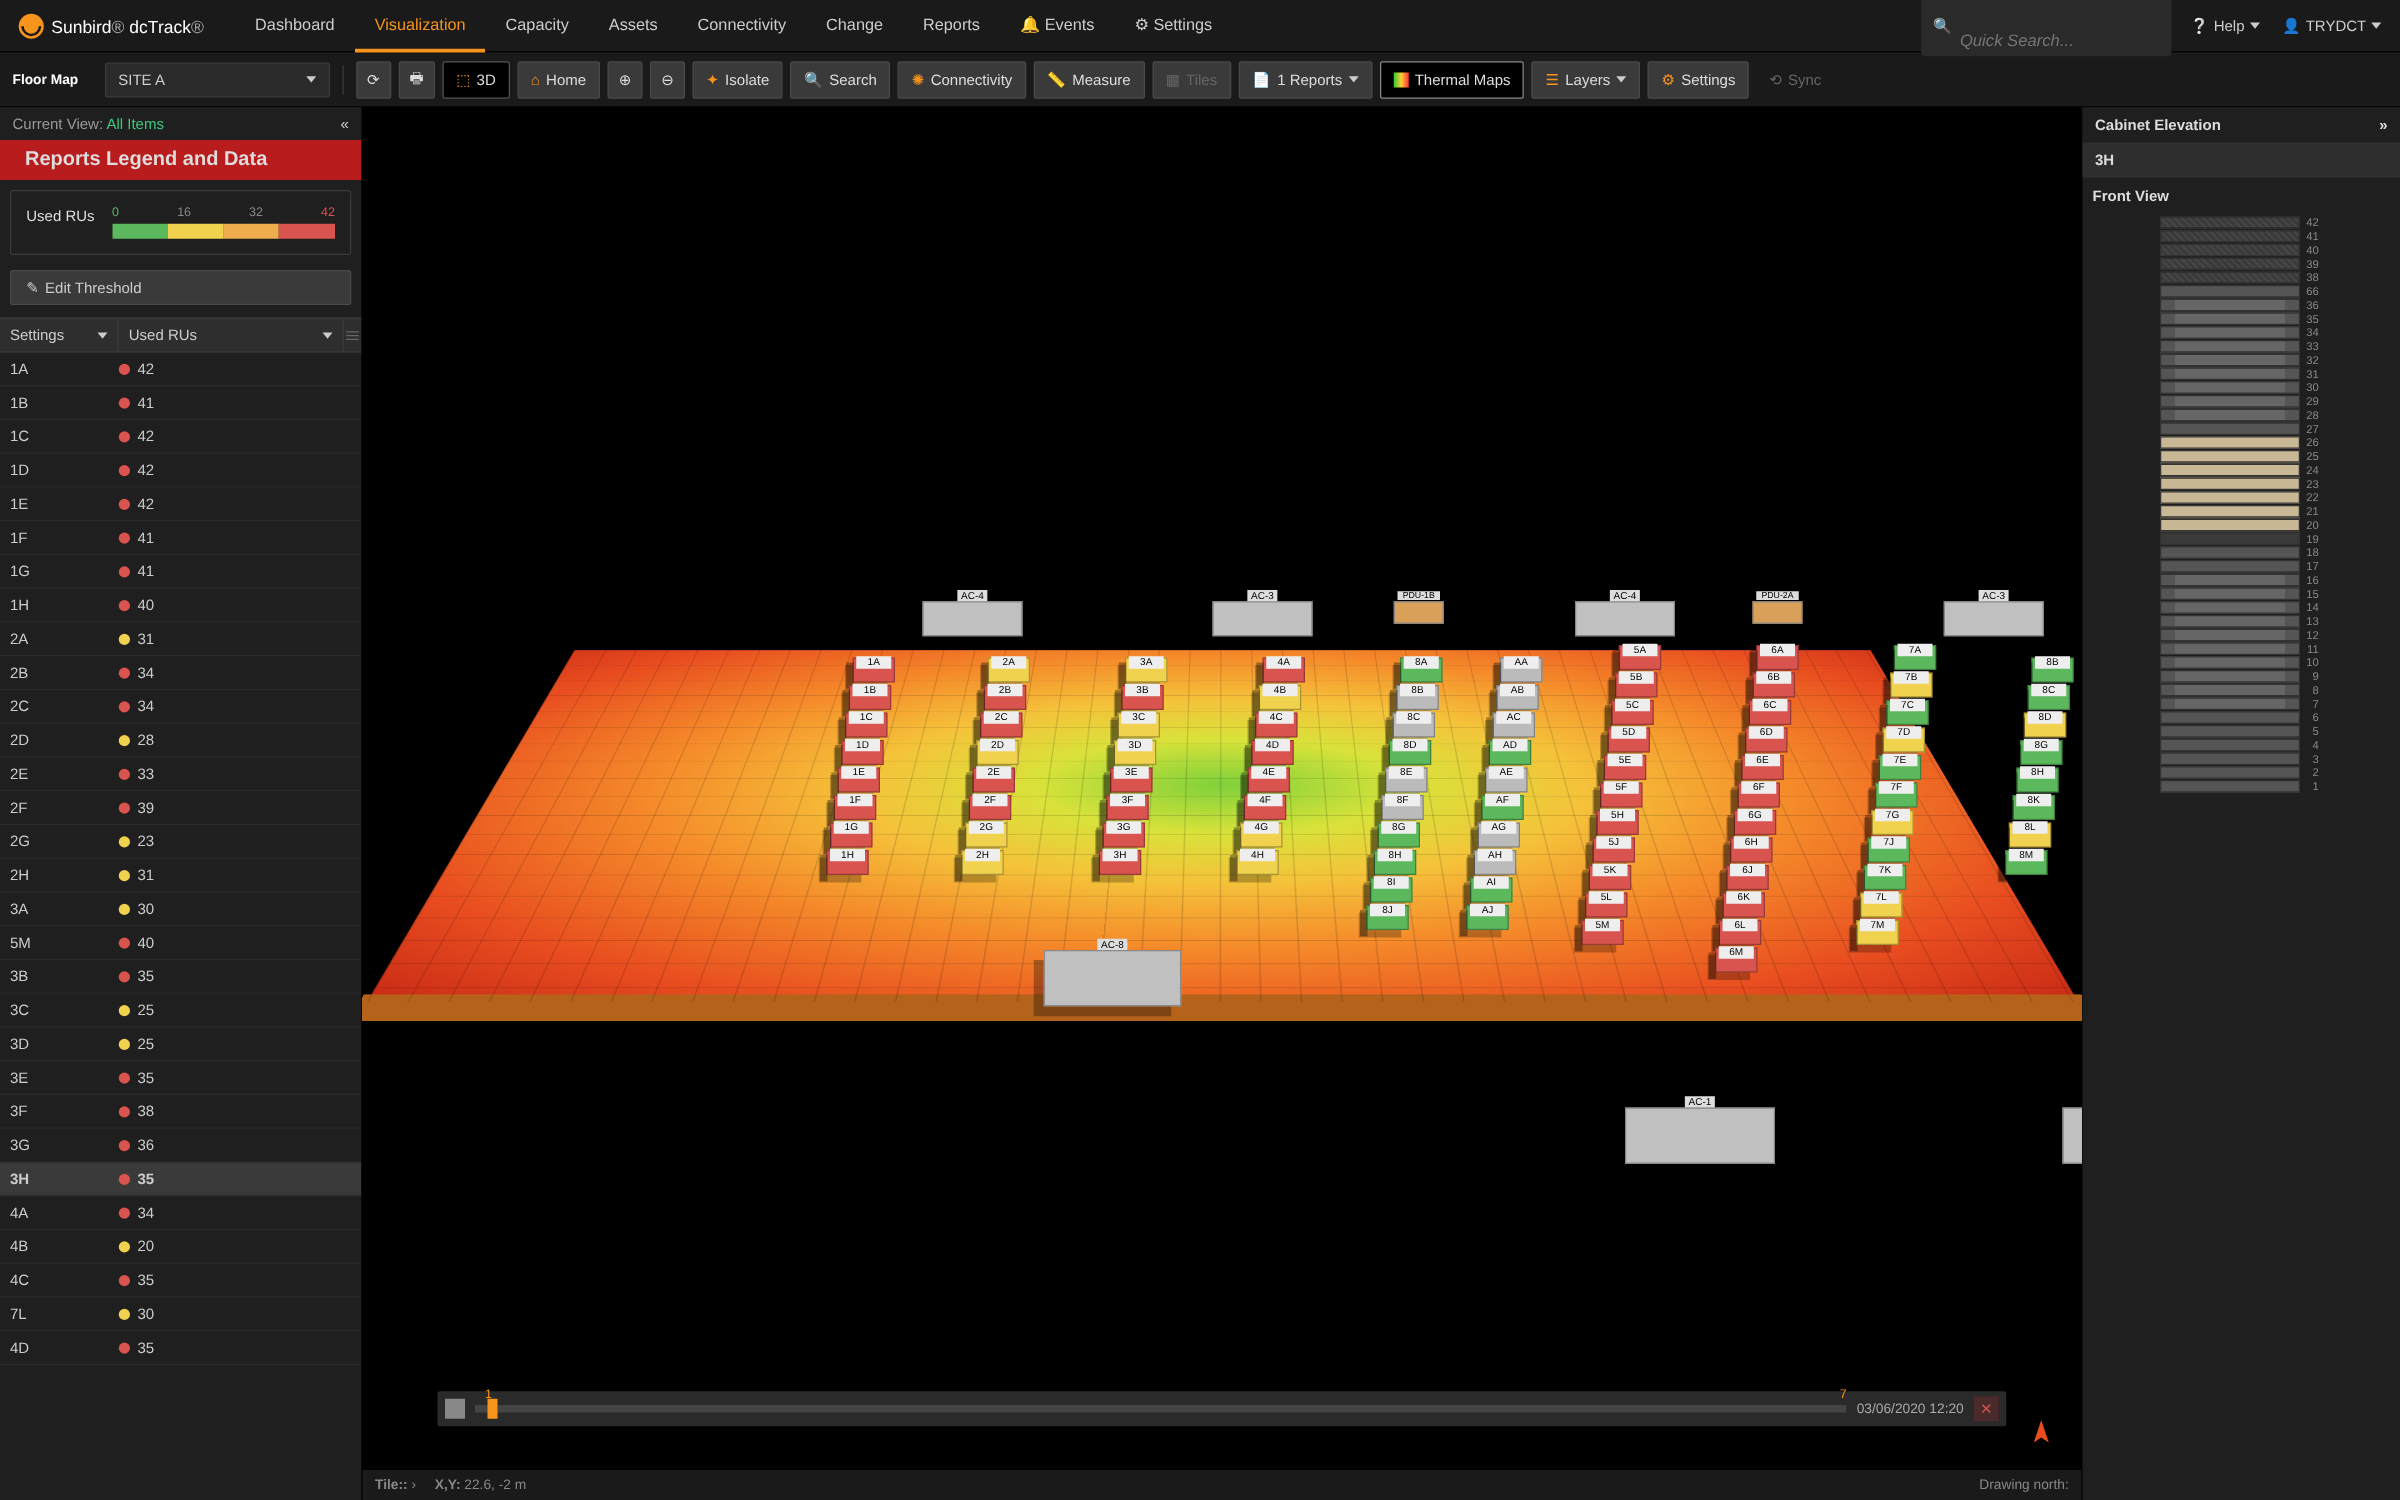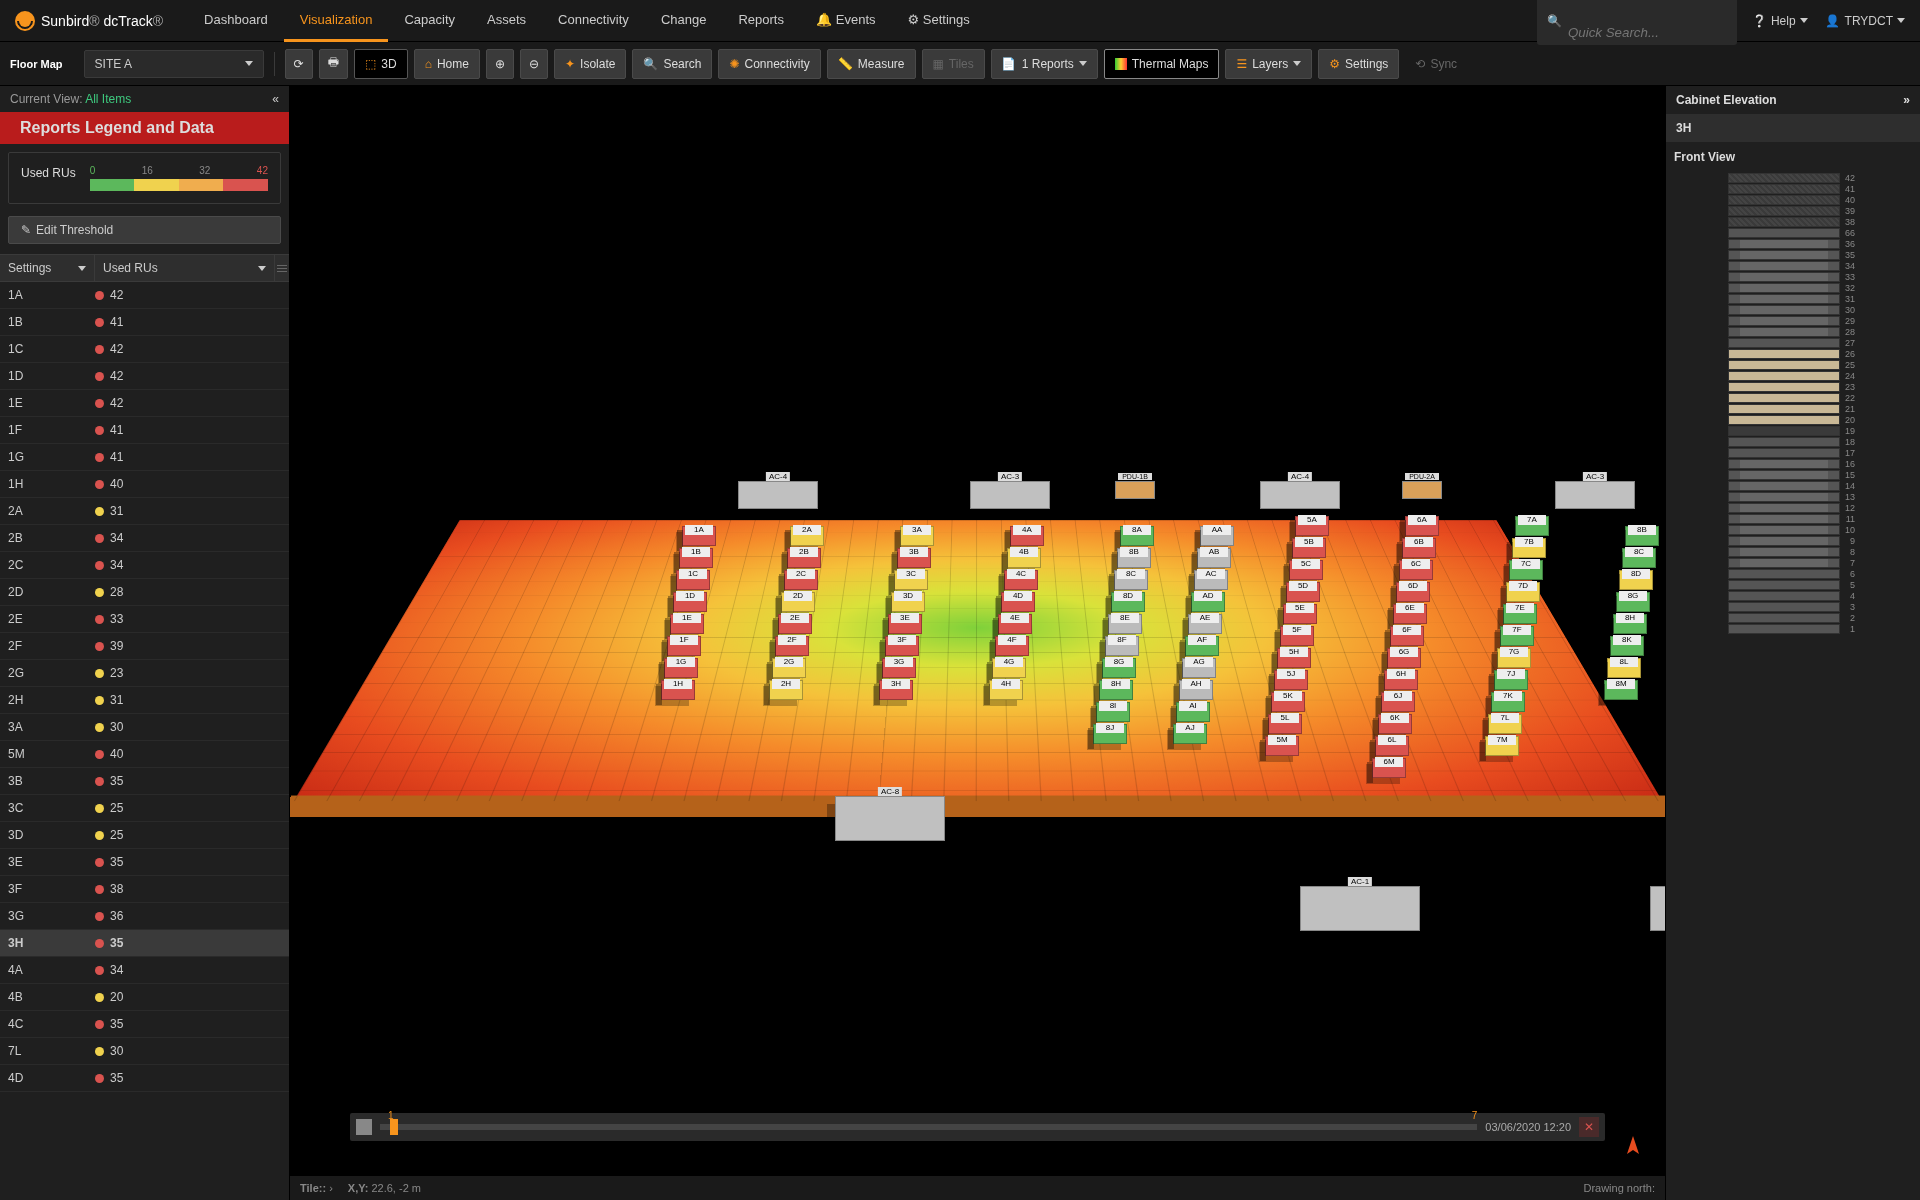--- a/index.html
+++ b/index.html
@@ -417,21 +417,21 @@
             </div>
             <div class="ac-unit" style="left: 680px; top: 395px; width: 80px; height: 28px;">
               <span class="lbl">AC-3</span>
             </div>
             <div class="ac-unit" style="left: 970px; top: 395px; width: 80px; height: 28px;">
               <span class="lbl">AC-4</span>
             </div>
             <div class="ac-unit" style="left: 1265px; top: 395px; width: 80px; height: 28px;">
               <span class="lbl">AC-3</span>
             </div>
-            <div class="ac-unit" style="left: 545px; top: 710px; width: 110px; height: 45px;">
+            <div class="ac-unit" style="left: 545px; top: 674px; width: 110px; height: 45px;">
               <span class="lbl">AC-8</span>
             </div>
             <div class="ac-unit" style="left: 1010px; top: 800px; width: 120px; height: 45px;">
               <span class="lbl">AC-1</span>
             </div>
             <div class="ac-unit" style="left: 1360px; top: 800px; width: 120px; height: 45px;"></div>
             <div class="pdu" style="left: 825px; top: 395px; width: 40px; height: 18px;">
               <span class="lbl">PDU-1B</span>
             </div>
             <div class="pdu" style="left: 1112px; top: 395px; width: 40px; height: 18px;">

